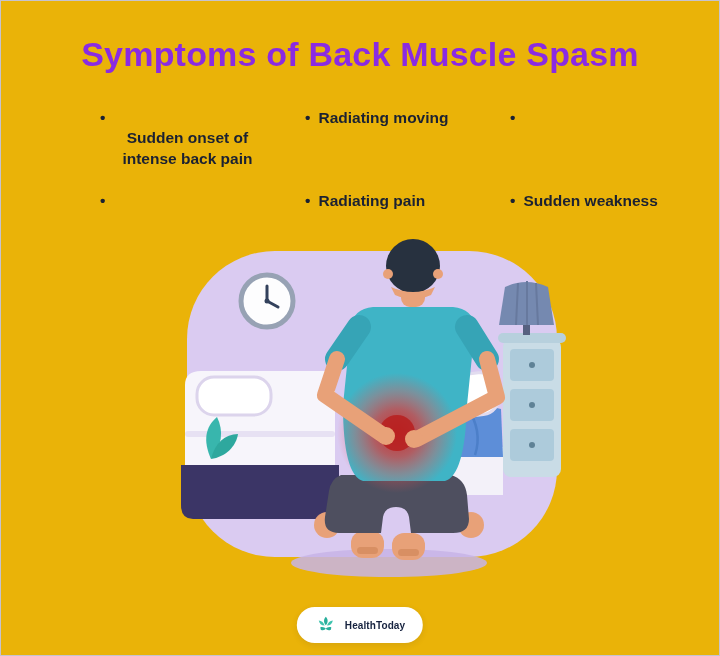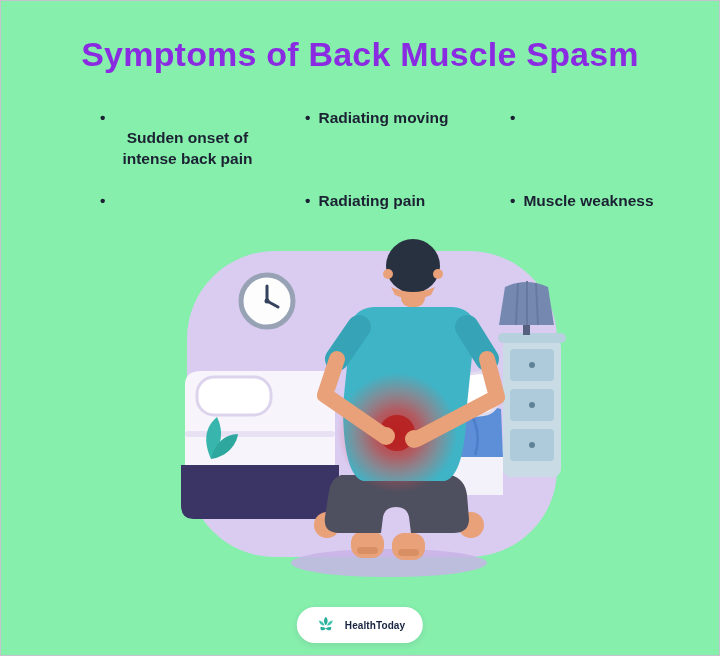--- a/index.html
+++ b/index.html
@@ -6,21 +6,21 @@
   body {
     width: 720px; height: 656px;
     font-family: "Liberation Sans", sans-serif;
     background: #ECE3F6;
     overflow: hidden;
   }
   .infographic {
     position: relative;
     width: 718px; height: 654px;
     border: 1px solid #C6C3CE;
-    background: #86efac;
+    background: #eab308;
     box-sizing: content-box;
   }
   .title {
     margin: 34px 20px 0;
     text-align: center;
     font-size: 34px;
     line-height: 1.15;
     font-weight: 700;
     color: #8A2BE2;
     letter-spacing: 0.2px;
@@ -93,21 +93,21 @@
     </div>
     <div class="symptom">
       <span class="bullet">•</span>
     </div>
     <div class="symptom">
       <span class="bullet">•</span>
       <span class="label">Radiating pain</span>
     </div>
     <div class="symptom">
       <span class="bullet">•</span>
-      <span class="label">Muscle weakness</span>
+      <span class="label">Sudden weakness</span>
     </div>
   </div>
 
   <div class="scene">
     <svg width="430" height="365" viewBox="0 0 430 365">
       <defs>
         <radialGradient id="glow" cx="50%" cy="50%" r="50%">
           <stop offset="0%" stop-color="#C92828" stop-opacity="0.95"></stop>
           <stop offset="40%" stop-color="#E03838" stop-opacity="0.70"></stop>
           <stop offset="72%" stop-color="#E85050" stop-opacity="0.35"></stop>

